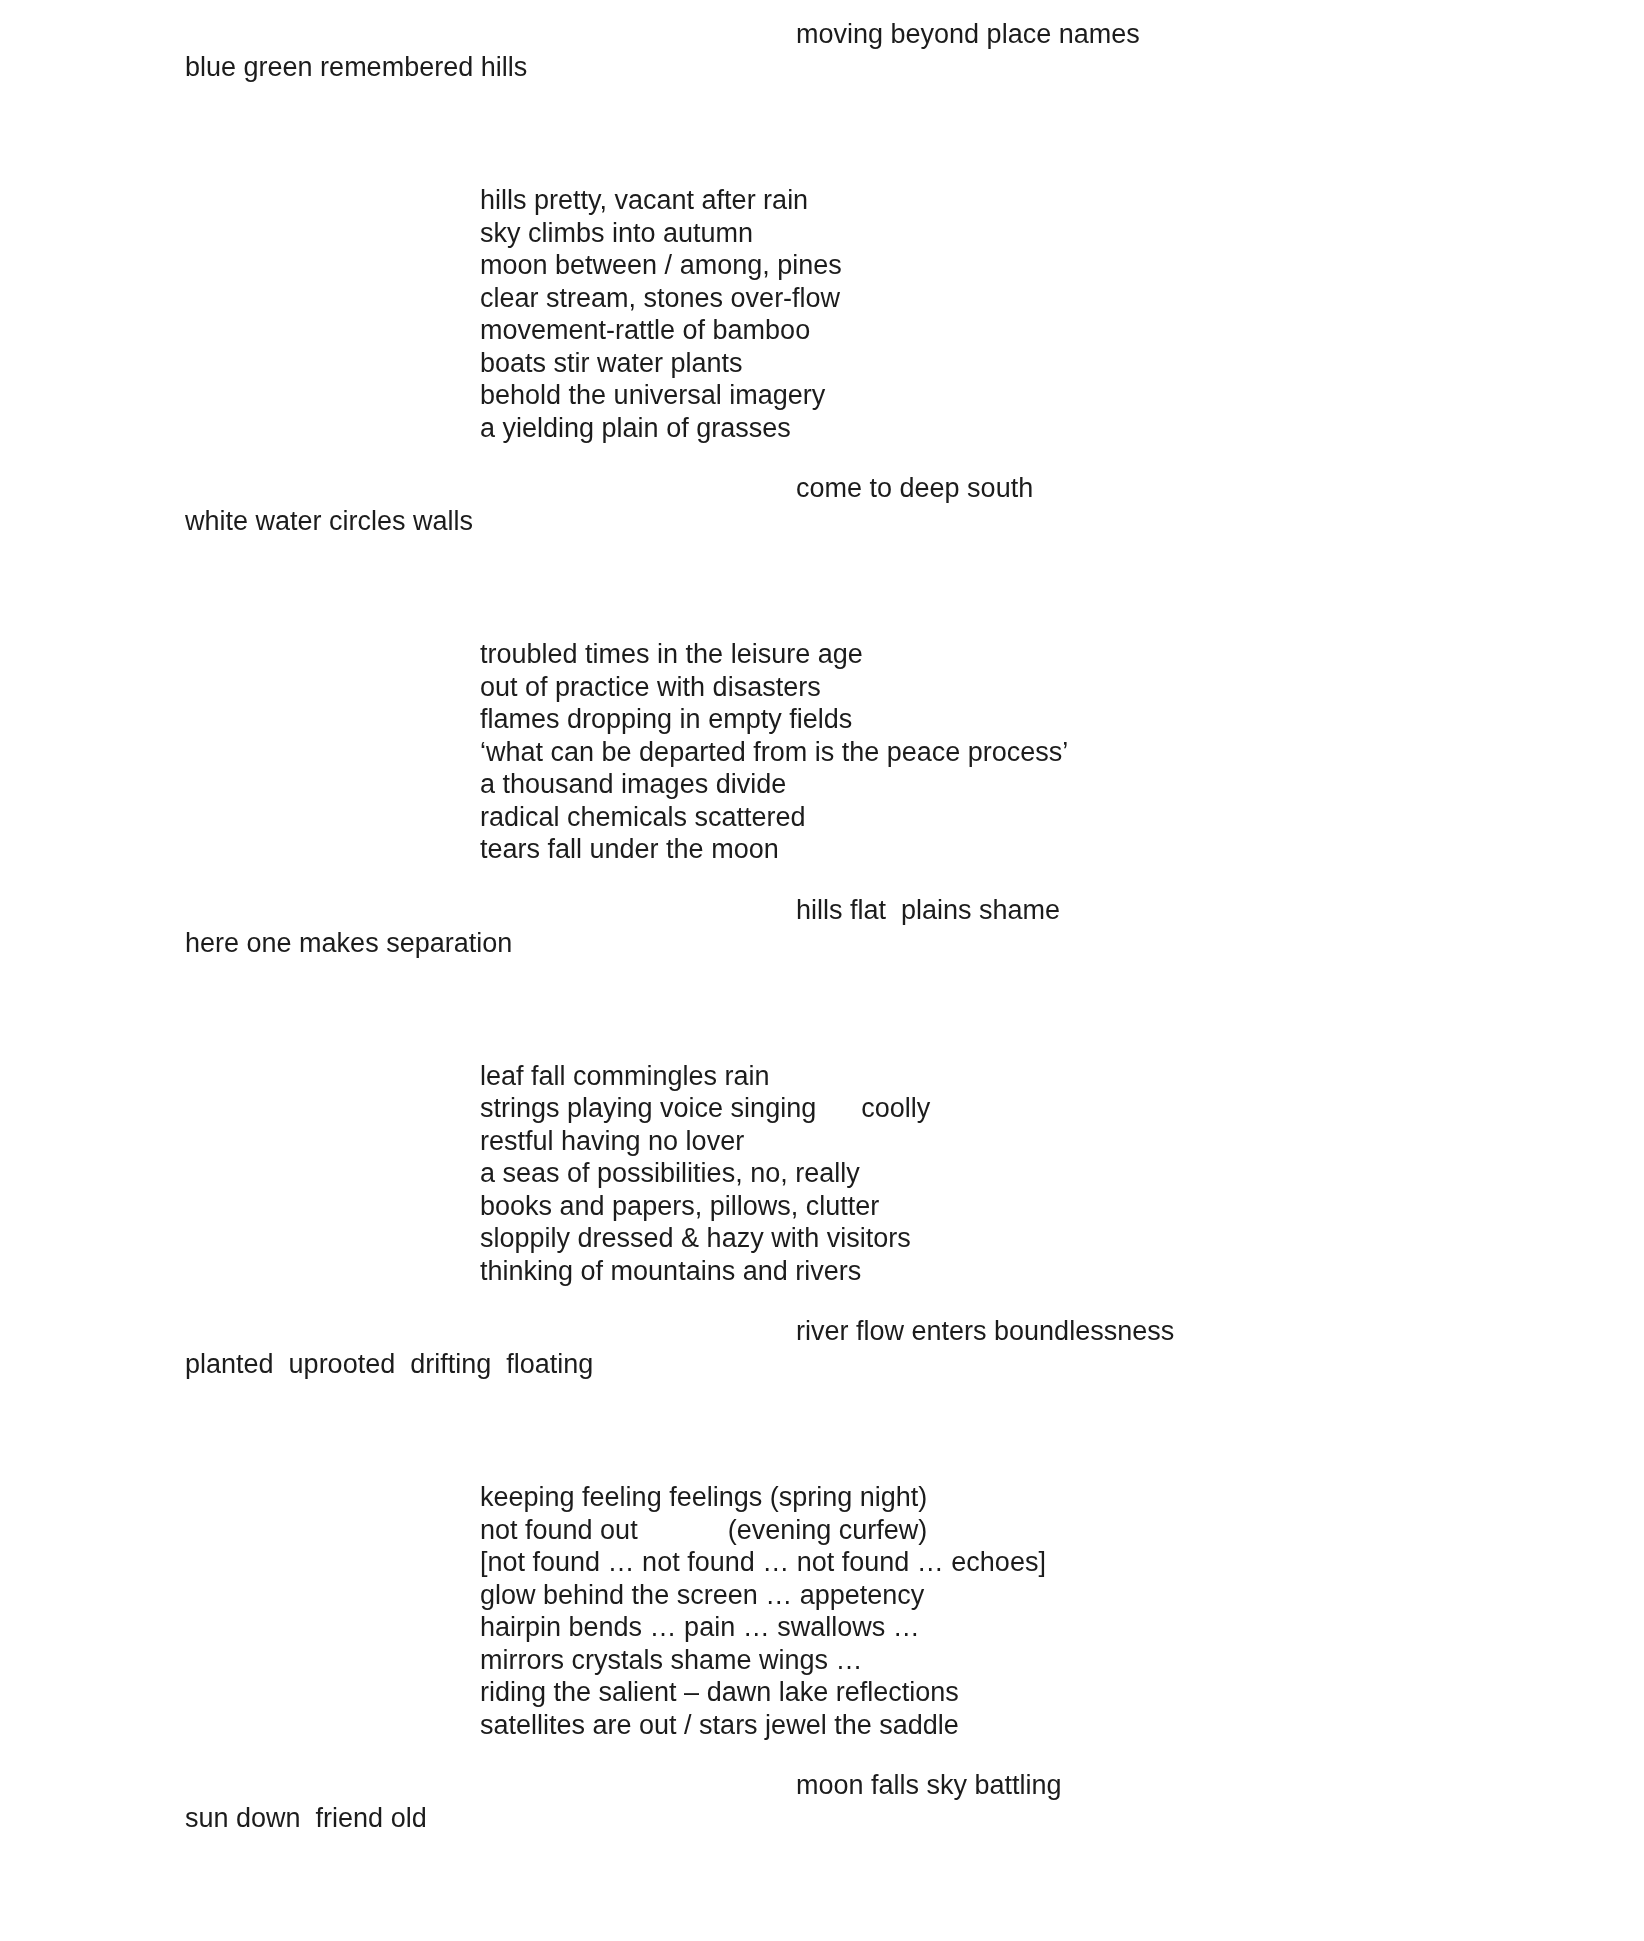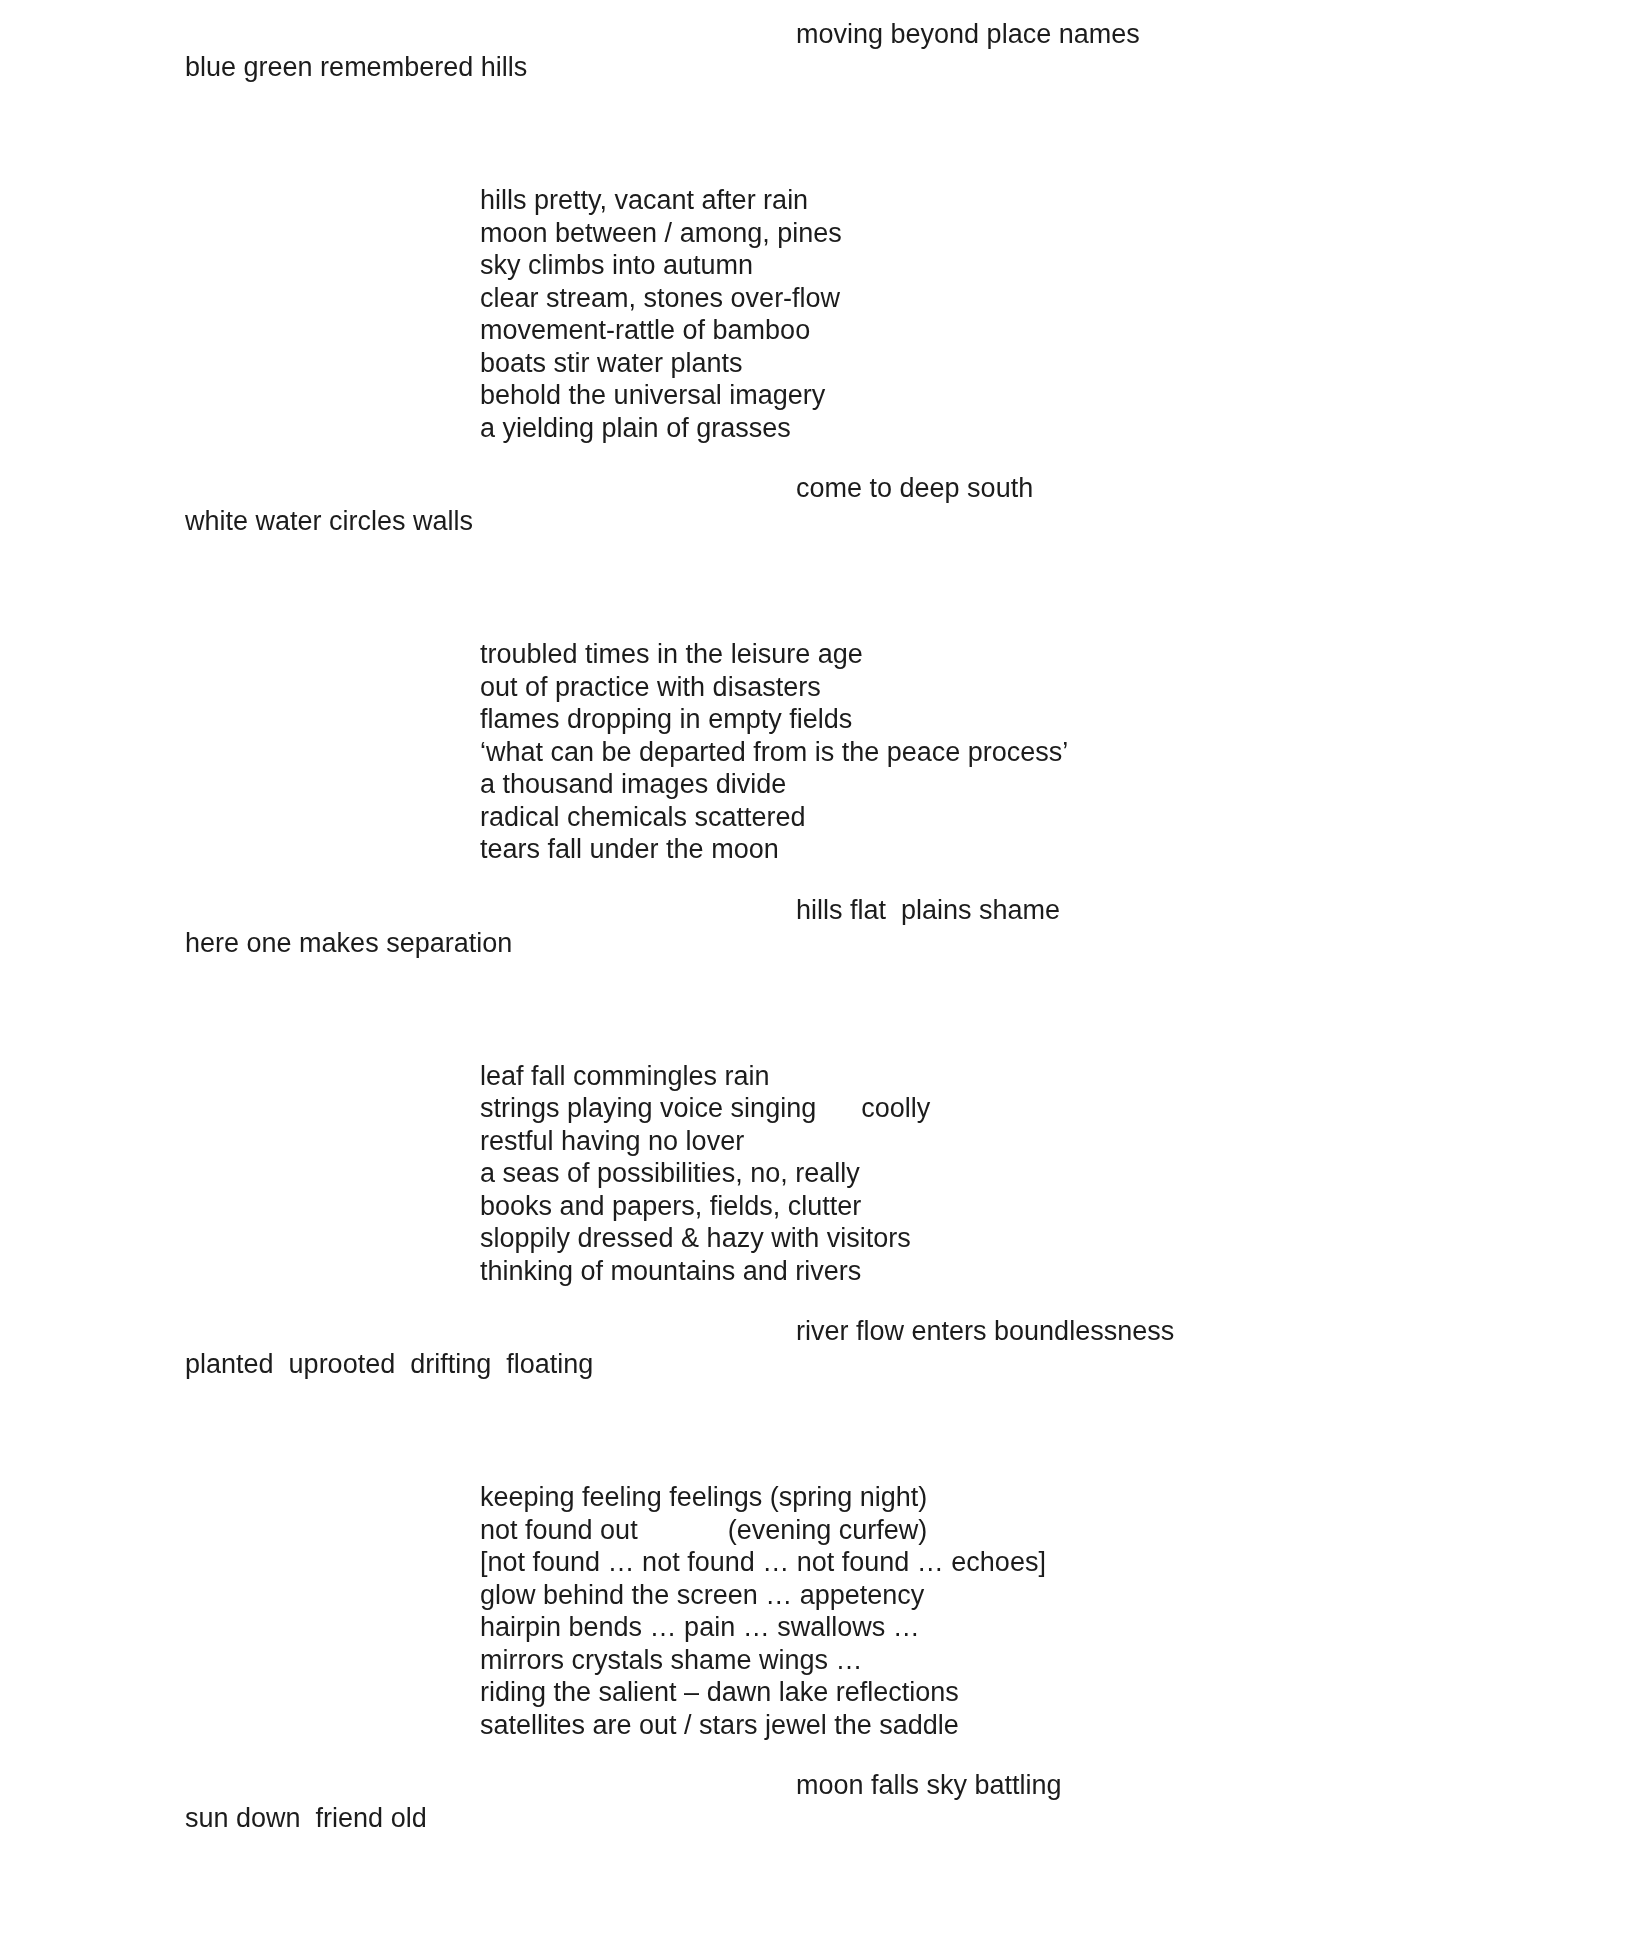--- a/index.html
+++ b/index.html
@@ -48,22 +48,22 @@
 <body>
 
 <div class="page">
 
   <div class="header-row">
     <span class="lh">blue green remembered hills</span>
     <span class="rh">moving beyond place names</span>
   </div>
   <div class="stanza">
     <div class="line">hills pretty, vacant after rain</div>
+    <div class="line">sky climbs into autumn</div>
     <div class="line">moon between / among, pines</div>
-    <div class="line">sky climbs into autumn</div>
     <div class="line">clear stream, stones over-flow</div>
     <div class="line">movement-rattle of bamboo</div>
     <div class="line">boats stir water plants</div>
     <div class="line">behold the universal imagery</div>
     <div class="line">a yielding plain of grasses</div>
   </div>
 
   <div class="header-row">
     <span class="lh">white water circles walls</span>
     <span class="rh">come to deep south</span>
@@ -80,21 +80,21 @@
 
   <div class="header-row">
     <span class="lh">here one makes separation</span>
     <span class="rh">hills flat  plains shame</span>
   </div>
   <div class="stanza">
     <div class="line">leaf fall commingles rain</div>
     <div class="line">strings playing voice singing      coolly</div>
     <div class="line">restful having no lover</div>
     <div class="line">a seas of possibilities, no, really</div>
-    <div class="line">books and papers, fields, clutter</div>
+    <div class="line">books and papers, pillows, clutter</div>
     <div class="line">sloppily dressed &amp; hazy with visitors</div>
     <div class="line"><span>thinking of </span><span class="it">mountains and rivers</span></div>
   </div>
 
   <div class="header-row">
     <span class="lh">planted  uprooted  drifting  floating</span>
     <span class="rh">river flow enters boundlessness</span>
   </div>
   <div class="stanza">
     <div class="line">keeping feeling feelings (spring night)</div>

